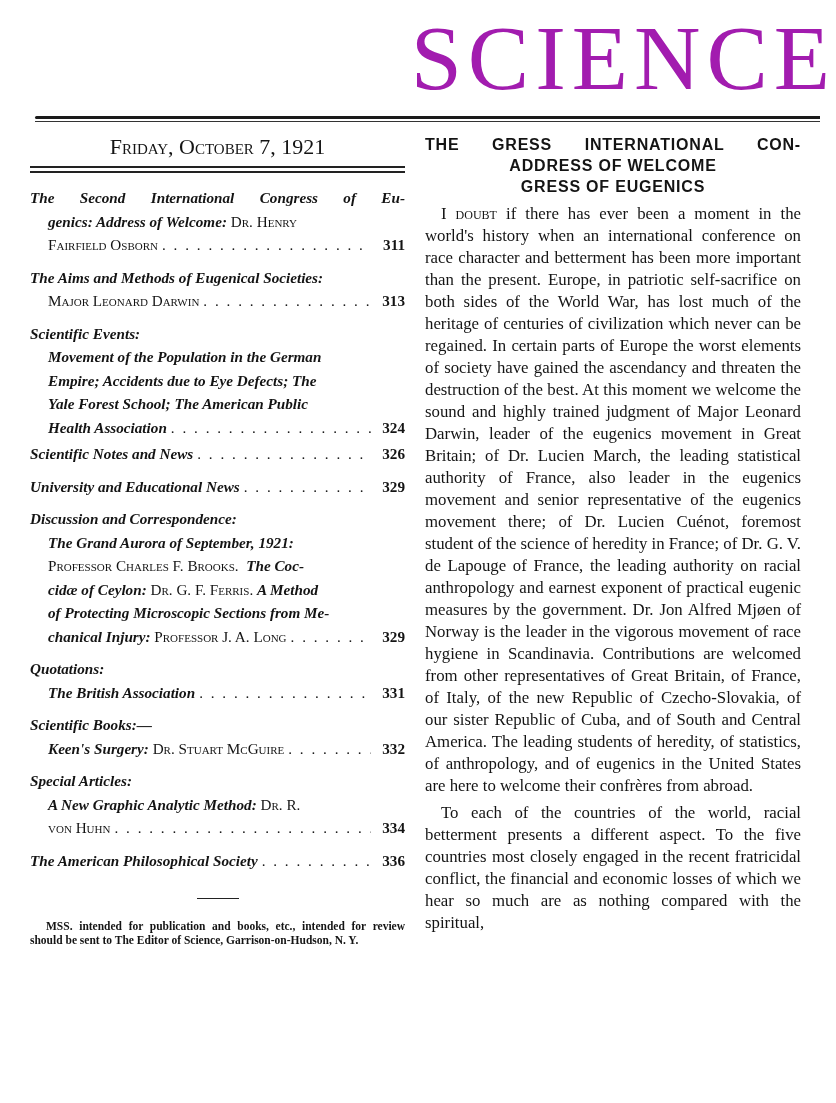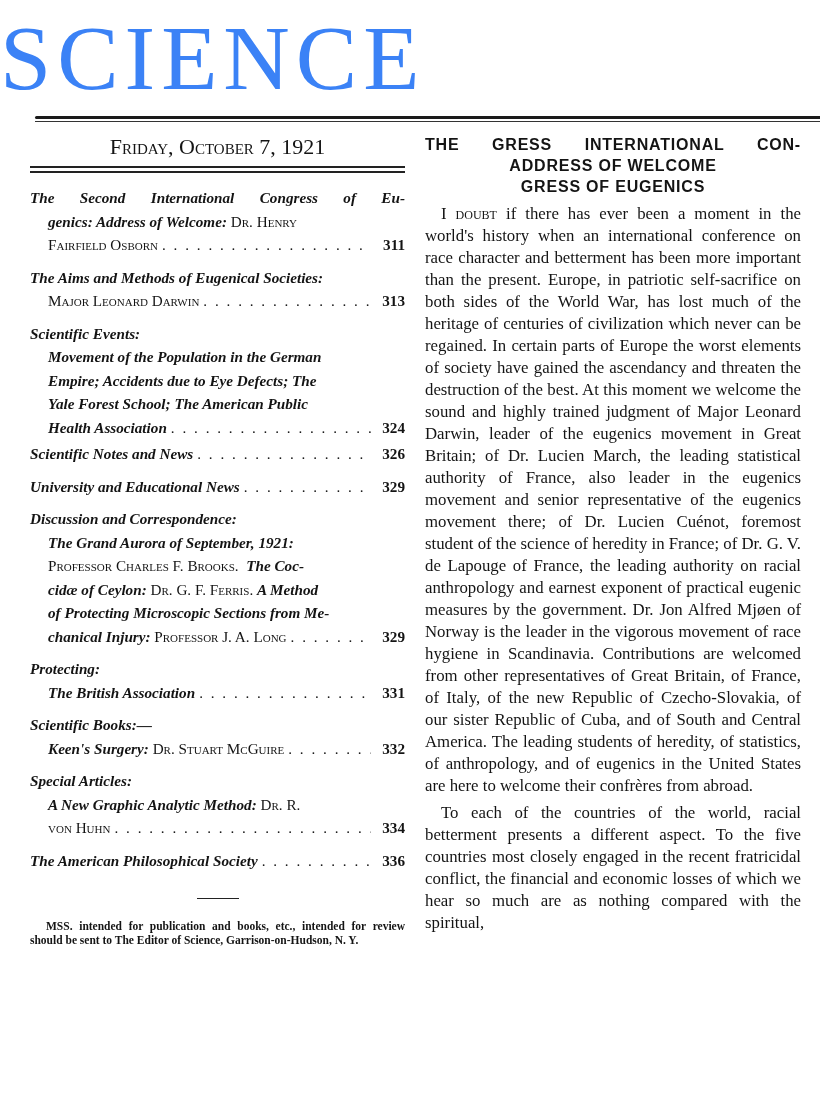--- a/index.html
+++ b/index.html
@@ -2,23 +2,23 @@
 <html><head>
   <meta charset="utf-8">
   <style>
     html, body { margin: 0; padding: 0; background: #ffffff; }
     body {
       width: 836px; height: 1103px; position: relative; overflow: hidden;
       font-family: "DejaVu Serif", "Liberation Serif", serif;
       color: #141414;
     }
     .masthead {
-      position: absolute; left: 0; top: 8px; width: 836px; text-align: left;
+      position: absolute; left: 0; top: 8px; width: 836px; text-align: right;
       font-family: "Liberation Serif", serif;
-      font-size: 92px; letter-spacing: 6px; line-height: 100px; color: #3b82f6;
+      font-size: 92px; letter-spacing: 6px; line-height: 100px; color: #a21caf;
     }
     .mast-rule {
       position: absolute; left: 35px; top: 116px; width: 785px; height: 7px;
     }
     .mast-rule .thick { position:absolute; left:0; top:0; width:100%; height:3px; background:#1a1a1a; border-radius: 3px 0 0 3px; }
     .mast-rule .thin { position:absolute; left:0; top:5px; width:100%; height:1px; background:#333; }
 
     
     .left { position: absolute; left: 30px; top: 128px; width: 375px; }
     .date {
@@ -132,21 +132,21 @@
     <div class="toc-entry">
       <div class="section-head">Discussion and Correspondence:</div>
       <div class="toc-line indent justify it">The Grand Aurora of September, 1921:</div>
       <div class="toc-line indent justify"><span class="sc">Professor Charles F. Brooks.</span>&nbsp;&nbsp;<span class="it">The Coc-</span></div>
       <div class="toc-line indent justify"><span class="it">cidæ of Ceylon:</span>&nbsp;<span class="sc">Dr. G. F. Ferris.</span>&nbsp;<span class="it">A Method</span></div>
       <div class="toc-line indent justify it">of Protecting Microscopic Sections from Me-</div>
       <div class="toc-line indent"><span class="it">chanical Injury:</span>&nbsp;<span class="sc">Professor J. A. Long</span><span class="dots"></span><span class="page">329</span></div>
     </div>
 
     <div class="toc-entry">
-      <div class="section-head">Protecting:</div>
+      <div class="section-head">Quotations:</div>
       <div class="toc-line indent">
           <span class="it">The British Association</span>
           <span class="dots"></span>
           <span class="page">331</span>
         </div>
     </div>
 
     <div class="toc-entry">
       <div class="section-head">Scientific Books:—</div>
       <div class="toc-line indent"><span class="it">Keen's Surgery:</span>&nbsp;<span class="sc">Dr. Stuart McGuire</span><span class="dots"></span><span class="page">332</span></div>

